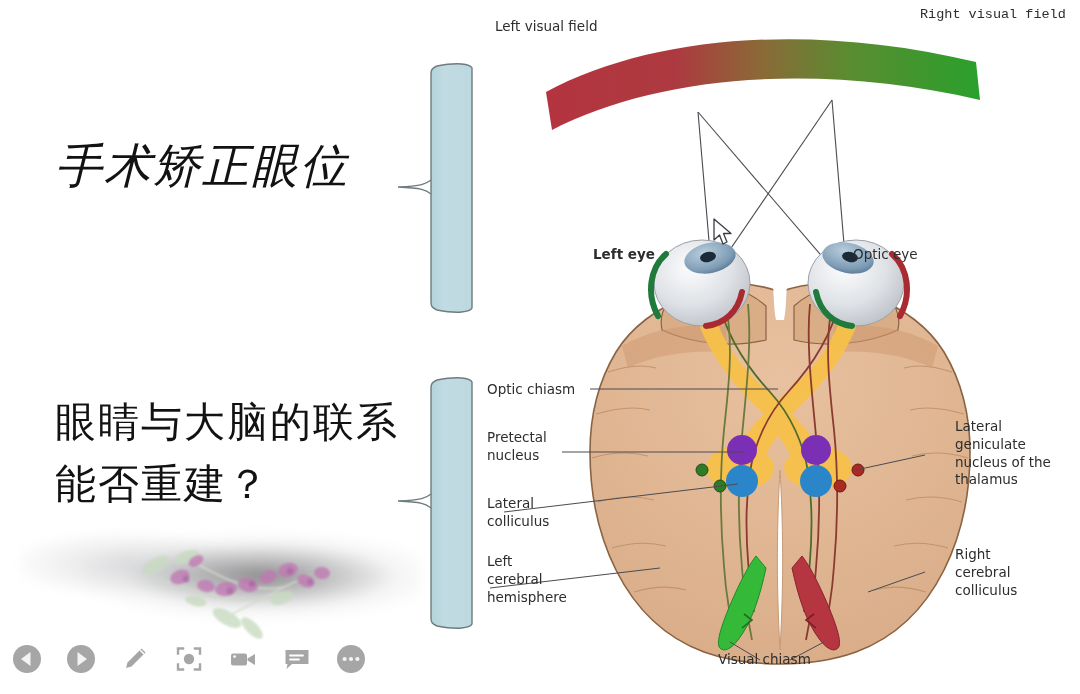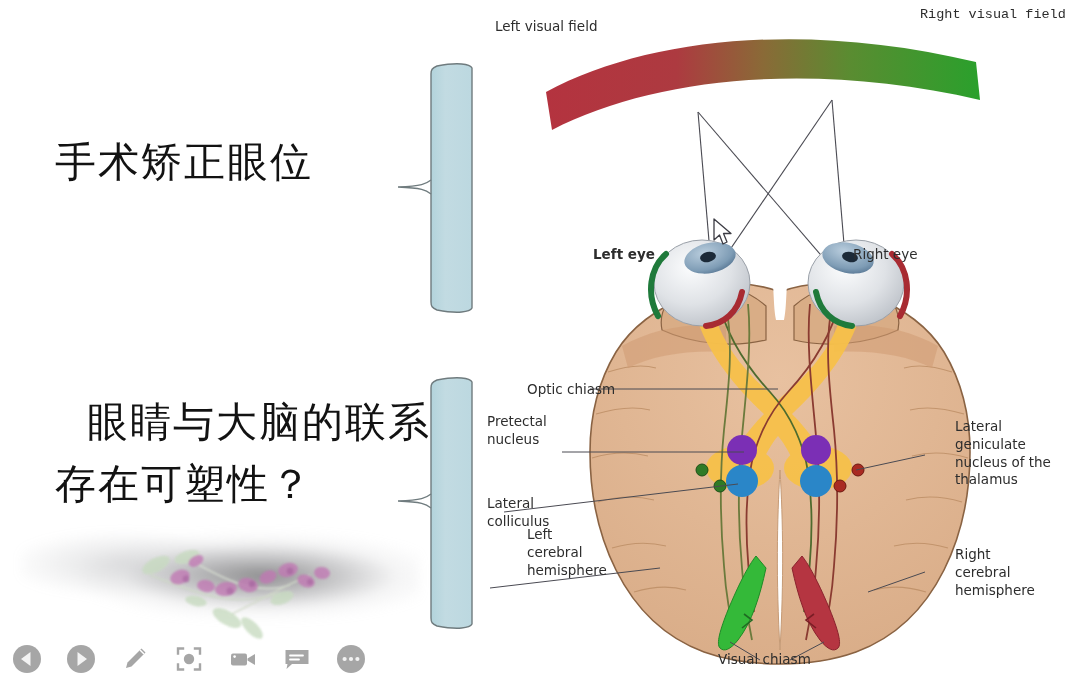--- a/index.html
+++ b/index.html
@@ -37,22 +37,22 @@
 
   
   .cn-text {
     position: absolute;
     font-family: "DejaVu Serif", "Liberation Serif", serif;
     color: #121212;
     white-space: nowrap;
     letter-spacing: 2px;
     line-height: 1.18;
   }
-  #headline-1 { left: 55px; top: 138px; font-size: 41px; }
-  #headline-2 { left: 55px; top: 398px; font-size: 41px; margin-left: 32px; }
+  #headline-1 { left: 55px; top: 138px; font-size: 47px; font-style: italic; }
+  #headline-2 { left: 55px; top: 398px; font-size: 41px; }
   #headline-3 { left: 55px; top: 460px; font-size: 41px; }
   #headline-4 { left: 88px; top: 521px; font-size: 41px; }
 
   
   .bracket { position: absolute; }
 
   
   #diagram { position: absolute; left: 480px; top: 0px; width: 600px; height: 694px; }
   .dlabel {
     position: absolute;
@@ -122,21 +122,21 @@
         <circle cx="240" cy="76" r="3.6"></circle>
         <circle cx="262" cy="69" r="3.2"></circle>
         <circle cx="300" cy="56" r="3.4"></circle>
         <circle cx="320" cy="67" r="3"></circle>
       </g>
     </g>
   </svg>
 
   <div class="cn-text" id="headline-1">手术矫正眼位</div>
   <div class="cn-text" id="headline-2">眼睛与大脑的联系</div>
-  <div class="cn-text" id="headline-3">存在可塑性？</div>
+  <div class="cn-text" id="headline-3">能否重建？</div>
 
   <svg class="bracket" style="left:396px; top:58px; width:80px; height:260px;" viewBox="0 0 80 260">
     <defs>
       <linearGradient id="brkGrad" x1="0" y1="0" x2="1" y2="0">
         <stop offset="0%" stop-color="#b2d3db"></stop>
         <stop offset="35%" stop-color="#c2dbe2"></stop>
         <stop offset="100%" stop-color="#bcd8e0"></stop>
       </linearGradient>
     </defs>
     <path d="M41 8 C62 4, 74 6, 76 10 L76 250 C74 254, 62 256, 41 252 C36 250, 35 248, 35 244 L35 16 C35 12, 36 10, 41 8 Z" fill="url(#brkGrad)" stroke="#6f7b7e" stroke-width="1.4"></path>
@@ -305,38 +305,38 @@
         <line x1="445" y1="572" x2="388" y2="592"></line>
         <line x1="280" y1="660" x2="250" y2="642"></line>
         <line x1="310" y1="660" x2="344" y2="642"></line>
       </g>
     </svg>
 
     
     <div class="dlabel" style="left:15px; top:18px;">Left visual field</div>
     <div class="dlabel" style="left:440px; top:6px;font-family:Liberation Mono, monospace;">Right visual field</div>
     <div class="dlabel" style="left:113px; top:246px;font-weight:bold;">Left eye</div>
-    <div class="dlabel" style="left:373px; top:246px;">Right eye</div>
-
-    <div class="dlabel" style="left:7px; top:381px;margin-left:40px;">Optic chiasm</div>
-    <div class="dlabel" style="left:7px; top:413px;">Pretectal
+    <div class="dlabel" style="left:373px; top:246px;">Optic eye</div>
+
+    <div class="dlabel" style="left:7px; top:381px;">Optic chiasm</div>
+    <div class="dlabel" style="left:7px; top:429px;">Pretectal
 nucleus</div>
     <div class="dlabel" style="left:7px; top:495px;">Lateral
 colliculus</div>
-    <div class="dlabel" style="left:7px; top:526px;margin-left:40px;">Left
+    <div class="dlabel" style="left:7px; top:553px;">Left
 cerebral
 hemisphere</div>
 
     <div class="dlabel right" style="left:475px; top:418px;">Lateral
 geniculate
 nucleus of the
 thalamus</div>
     <div class="dlabel right" style="left:475px; top:546px;">Right
 cerebral
-hemisphere</div>
+colliculus</div>
 
     <div class="dlabel" style="left:238px; top:651px;">Visual chiasm</div>
   </div>
 
   <svg id="mouse-cursor" viewBox="0 0 22 30">
     <path d="M2 1 L2 22 L7.5 17 L11 26 L15 24 L11.5 15.5 L19 15.5 Z" fill="#ffffff" stroke="#3c3c44" stroke-width="1.3" stroke-linejoin="round"></path>
   </svg>
 
   <div id="toolbar">
 

